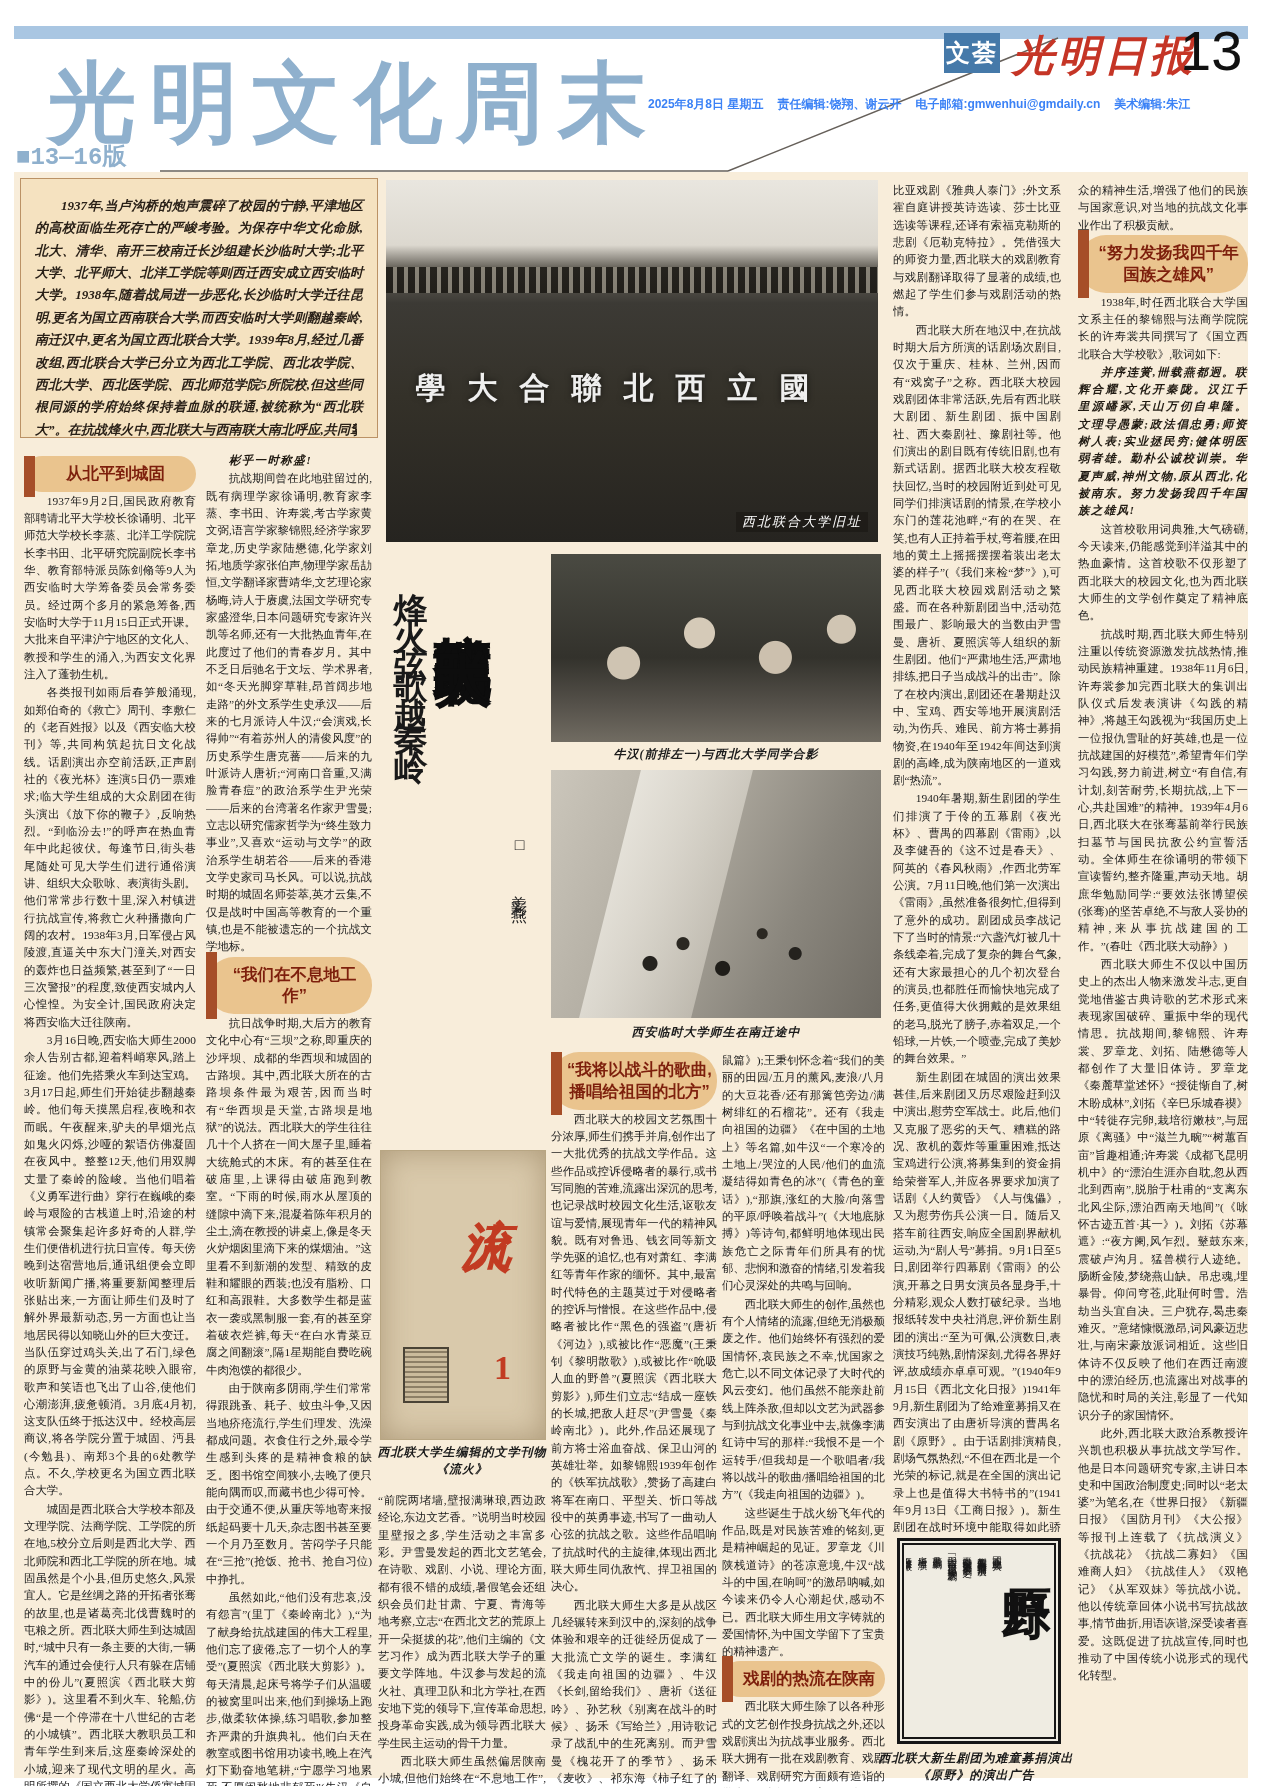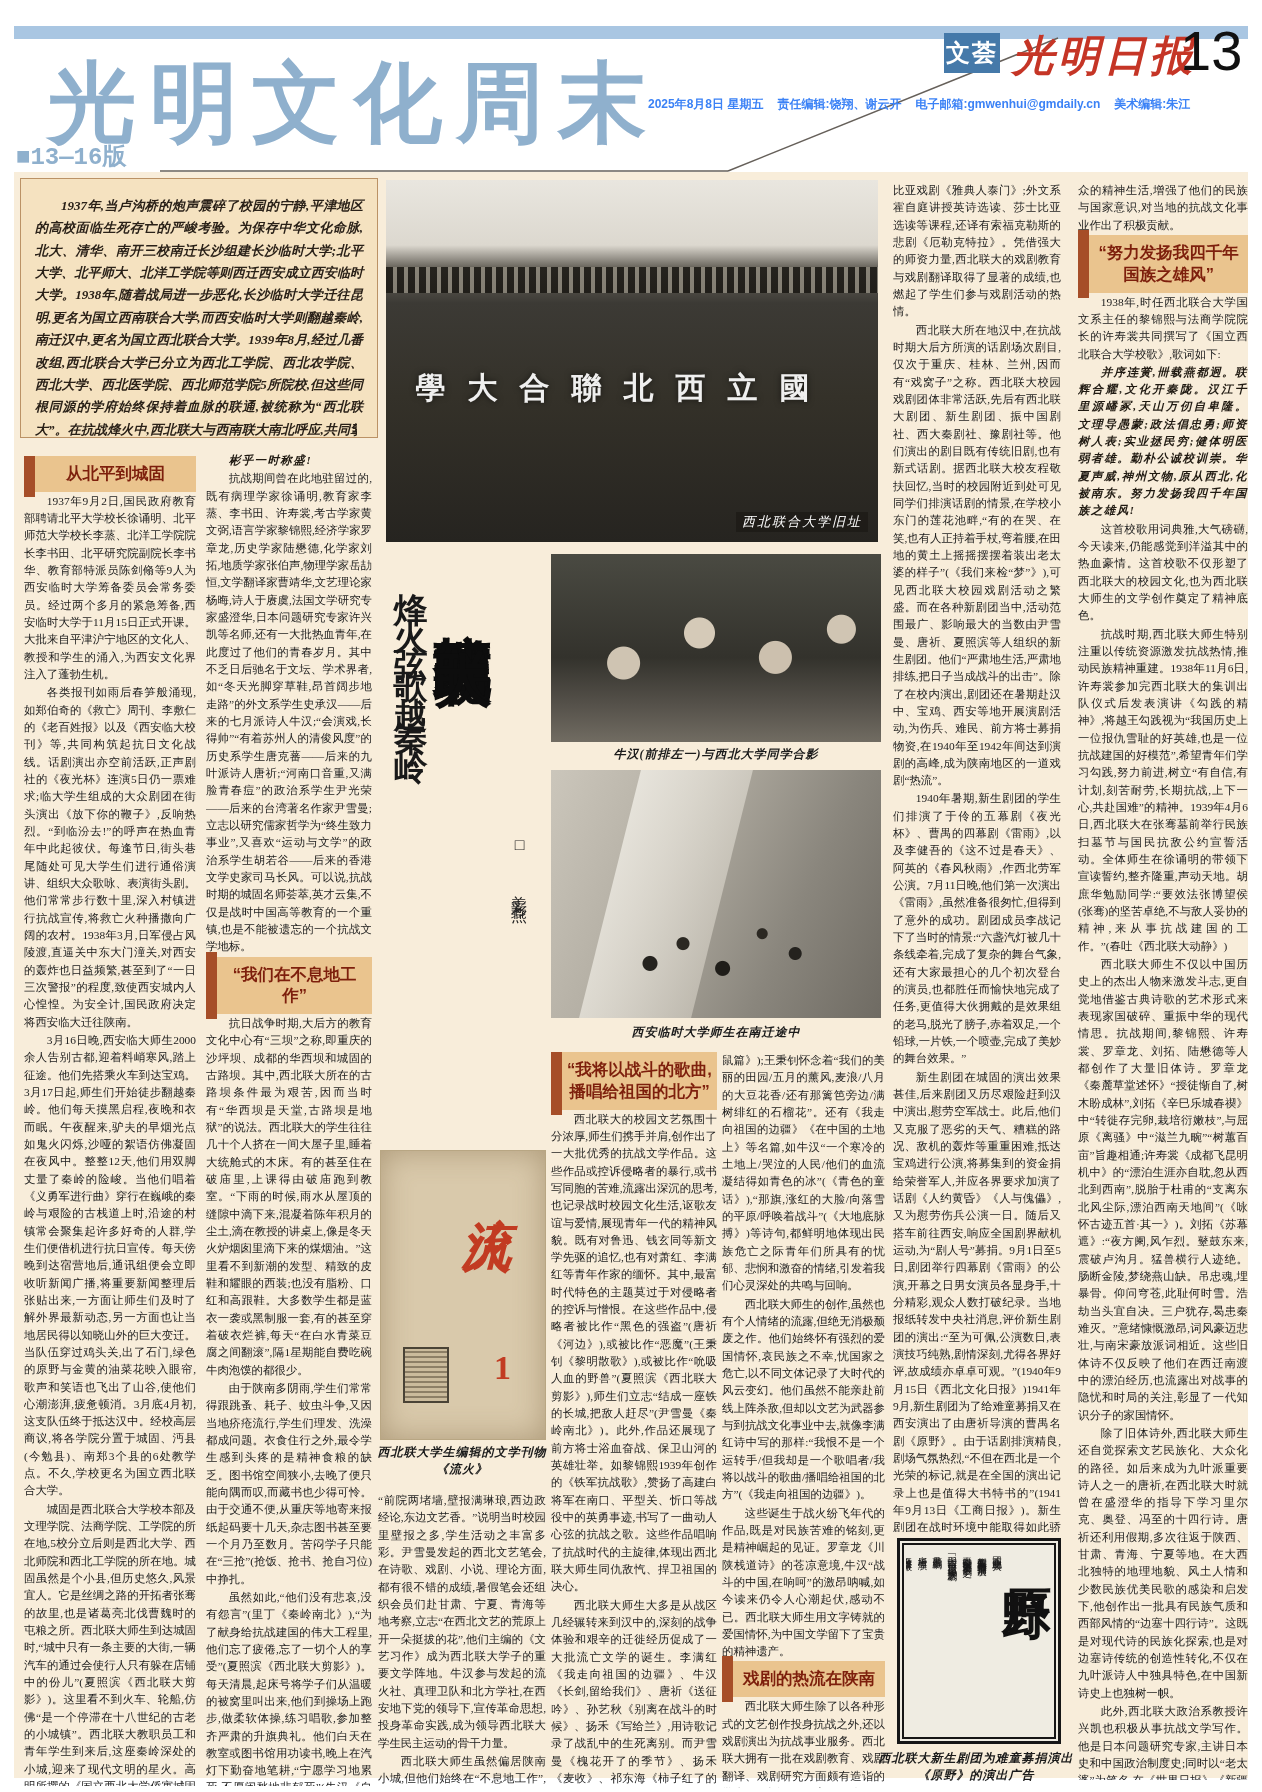--- a/index.html
+++ b/index.html
@@ -89,21 +89,21 @@
       line-height:1.15;letter-spacing:1px;max-height:182px;}
   
   .col{position:absolute;overflow:hidden;font-size:11.4px;line-height:1.52;color:#1c1c1c;
       text-align:justify;}
   .col .blk{margin:0 0 1px;}
   .blk-p{text-indent:2em;}
   .blk-pc{text-indent:0;}
   .blk-song{font-style:italic;font-weight:700;letter-spacing:1.5px;color:#201a12;text-indent:2em;}
   .blk-h{background:#eac48e;color:#7d1f0c;font-family:"Liberation Sans",sans-serif;font-weight:bold;
       font-size:16.5px;line-height:1.32;text-align:center;padding:7px 5px 7px 16px;margin:6px 0 9px;
-      position:relative;text-indent:0;overflow:visible;}
+      position:relative;text-indent:0;overflow:visible;border-radius:28px;}
   .blk-h::before{content:"";position:absolute;left:0;top:-5px;bottom:-5px;width:11px;background:#a64e28;}
   .col1{left:24px;top:456px;width:172px;height:1330px;}
   .col2{left:206px;top:452px;width:166px;height:1334px;}
   .col3{left:378px;top:1492px;width:168px;height:296px;}
   .col4{left:551px;top:1052px;width:166px;height:736px;}
   .col5{left:722px;top:1052px;width:163px;height:736px;}
   .col6{left:893px;top:182px;width:168px;height:1350px;}
   .col7{left:1078px;top:182px;width:170px;height:1598px;}
 </style>
 </head>
@@ -210,17 +210,16 @@
       <div class="blk blk-p">新生剧团在城固的演出效果甚佳,后来剧团又历尽艰险赶到汉中演出,慰劳空军战士。此后,他们又克服了恶劣的天气、糟糕的路况、敌机的轰炸等重重困难,抵达宝鸡进行公演,将募集到的资金捐给荣誉军人,并应各界要求加演了话剧《人约黄昏》《人与傀儡》,又为慰劳伤兵公演一日。随后又搭车前往西安,响应全国剧界献机运动,为“剧人号”募捐。9月1日至5日,剧团举行四幕剧《雷雨》的公演,开幕之日男女演员各显身手,十分精彩,观众人数打破纪录。当地报纸转发中央社消息,评价新生剧团的演出:“至为可佩,公演数日,表演技巧纯熟,剧情深刻,尤得各界好评,故成绩亦卓卓可观。”(1940年9月15日《西北文化日报》)1941年9月,新生剧团为了给难童募捐又在西安演出了由唐祈导演的曹禺名剧《原野》。由于话剧排演精良,剧场气氛热烈,“不但在西北是一个光荣的标记,就是在全国的演出记录上也是值得大书特书的”(1941年9月13日《工商日报》)。新生剧团在战时环境中能取得如此骄人的成绩,实属不易,他们的演出也被认为是“在西北艺坛上放一个异彩”。</div>
     </div>
   <div class="col col7">
       <div class="blk blk-pc">众的精神生活,增强了他们的民族与国家意识,对当地的抗战文化事业作出了积极贡献。</div>
       <div class="blk blk-h">“努力发扬我四千年国族之雄风”</div>
       <div class="blk blk-p">1938年,时任西北联合大学国文系主任的黎锦熙与法商学院院长的许寿裳共同撰写了《国立西北联合大学校歌》,歌词如下:</div>
       <div class="blk blk-song">并序连黉,卌载燕都迥。联辉合耀,文化开秦陇。汉江千里源嶓冢,天山万仞自卑隆。文理导愚蒙;政法倡忠勇;师资树人表;实业拯民穷;健体明医弱者雄。勤朴公诚校训崇。华夏声威,神州文物,原从西北,化被南东。努力发扬我四千年国族之雄风!</div>
       <div class="blk blk-p">这首校歌用词典雅,大气磅礴,今天读来,仍能感觉到洋溢其中的热血豪情。这首校歌不仅形塑了西北联大的校园文化,也为西北联大师生的文学创作奠定了精神底色。</div>
       <div class="blk blk-p">抗战时期,西北联大师生特别注重以传统资源激发抗战热情,推动民族精神重建。1938年11月6日,许寿裳参加完西北联大的集训出队仪式后发表演讲《勾践的精神》,将越王勾践视为“我国历史上一位报仇雪耻的好英雄,也是一位抗战建国的好模范”,希望青年们学习勾践,努力前进,树立“有自信,有计划,刻苦耐劳,长期抗战,上下一心,共赴国难”的精神。1939年4月6日,西北联大在张骞墓前举行民族扫墓节与国民抗敌公约宣誓活动。全体师生在徐诵明的带领下宣读誓约,整齐隆重,声动天地。胡庶华勉励同学:“要效法张博望侯(张骞)的坚苦卓绝,不与敌人妥协的精神,来从事抗战建国的工作。”(春吐《西北联大动静》)</div>
       <div class="blk blk-p">西北联大师生不仅以中国历史上的杰出人物来激发斗志,更自觉地借鉴古典诗歌的艺术形式来表现家国破碎、重振中华的现代情思。抗战期间,黎锦熙、许寿裳、罗章龙、刘拓、陆懋德等人都创作了大量旧体诗。罗章龙《秦麓草堂述怀》“授徒惭自了,树木盼成林”,刘拓《辛巳乐城春禊》中“转徙存完卵,栽培衍嫩枝”,与屈原《离骚》中“滋兰九畹”“树蕙百亩”旨趣相通;许寿裳《成都飞昆明机中》的“漂泊生涯亦自耽,忽从西北到西南”,脱胎于杜甫的“支离东北风尘际,漂泊西南天地间”(《咏怀古迹五首·其一》)。刘拓《苏幕遮》:“夜方阑,风乍烈。鼙鼓东来,震破卢沟月。猛兽横行人迹绝。肠断金陵,梦绕燕山缺。吊忠魂,埋暴骨。仰问穹苍,此耻何时雪。浩劫当头宜自决。三户犹存,曷患秦难灭。”意绪慷慨激昂,词风豪迈悲壮,与南宋豪放派词相近。这些旧体诗不仅反映了他们在西迁南渡中的漂泊经历,也流露出对战事的隐忧和时局的关注,彰显了一代知识分子的家国情怀。</div>
-      <div class="blk blk-p">除了旧体诗外,西北联大师生还自觉探索文艺民族化、大众化的路径。如后来成为九叶派重要诗人之一的唐祈,在西北联大时就曾在盛澄华的指导下学习里尔克、奥登、冯至的十四行诗。唐祈还利用假期,多次往返于陕西、甘肃、青海、宁夏等地。在大西北独特的地理地貌、风土人情和少数民族优美民歌的感染和启发下,他创作出一批具有民族气质和西部风情的“边塞十四行诗”。这既是对现代诗的民族化探索,也是对边塞诗传统的创造性转化,不仅在九叶派诗人中独具特色,在中国新诗史上也独树一帜。</div>
       <div class="blk blk-p">此外,西北联大政治系教授许兴凯也积极从事抗战文学写作。他是日本问题研究专家,主讲日本史和中国政治制度史;同时以“老太婆”为笔名,在《世界日报》《新疆日报》《国防月刊》《大公报》等报刊上连载了《抗战演义》《抗战花》《抗战二寡妇》《国难商人妇》《抗战佳人》《双艳记》《从军双妹》等抗战小说。他以传统章回体小说书写抗战故事,情节曲折,用语诙谐,深受读者喜爱。这既促进了抗战宣传,同时也推动了中国传统小说形式的现代化转型。</div>
     </div>
 
 </div>
 
 </body></html>

